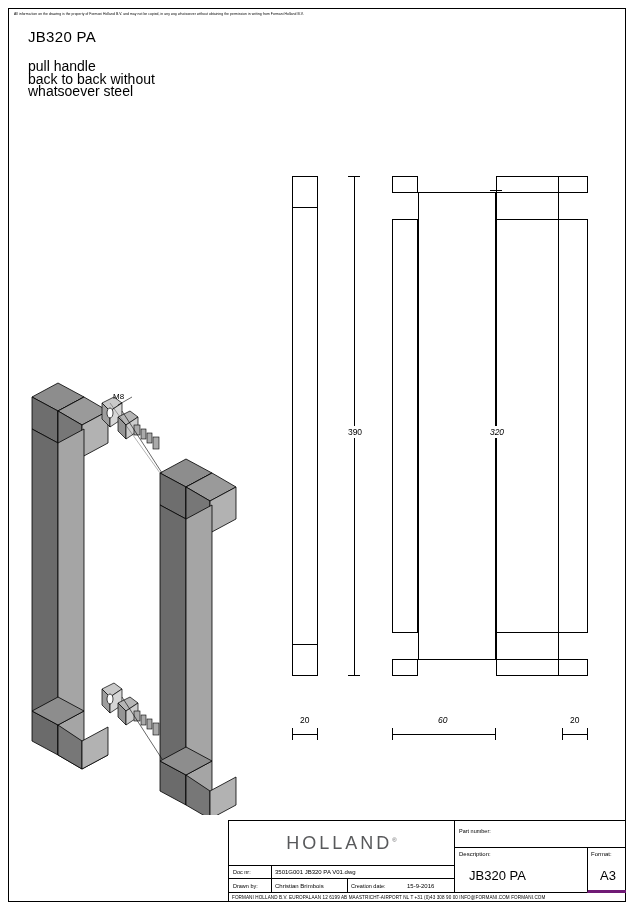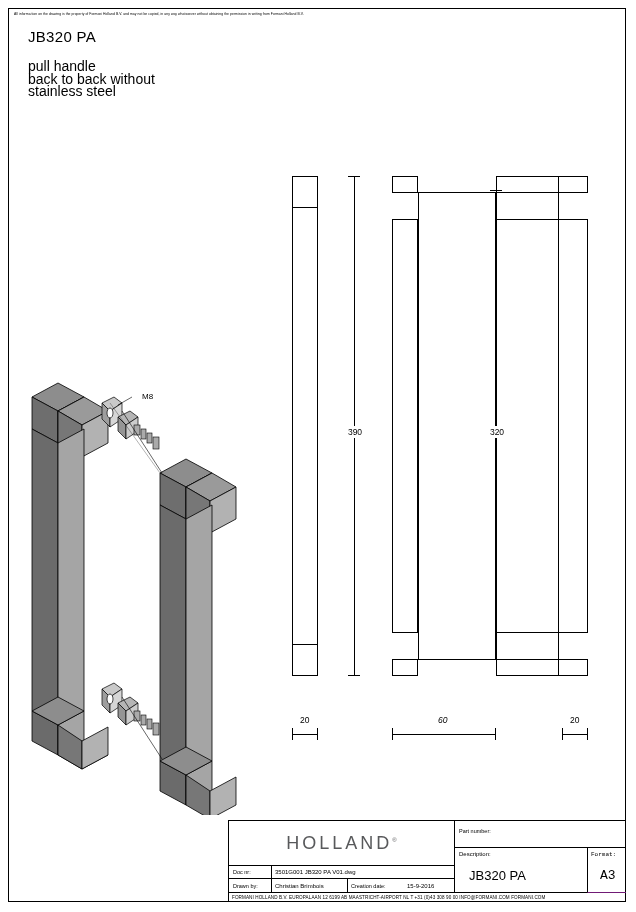--- a/index.html
+++ b/index.html
@@ -57,21 +57,21 @@
   
   .iso {
     position: absolute;
     left: 10px;
     top: 355px;
     width: 250px;
     height: 460px;
   }
   .m8-label {
     position: absolute;
-    left: 142px;
+    left: 113px;
     top: 392px;
     font-size: 8px;
   }
 
   
   .ortho { position: absolute; }
 
   
   .view-side {
     left: 292px;
@@ -178,23 +178,22 @@
   .tb-desc-value {
     position: absolute;
     left: 14px; top: 20px;
     font-size: 13px;
   }
   .tb-format {
     position: absolute;
     left: 358px; top: 27px;
     width: 39px; height: 45px;
     border-left: 1px solid #000000;
-    border-bottom: 1px solid #701a75;
-    box-sizing: border-box;
-    font-family: Liberation Mono, monospace;
+    border-bottom: 3px solid #701a75;
+    box-sizing: border-box;
   }
   .tb-format-label { position: absolute; left: 3px; top: 3px; font-size: 6px; }
   .tb-format-value { position: absolute; left: 12px; top: 20px; font-size: 13px; }
 
   .tb-doc {
     position: absolute;
     left: 0; top: 45px;
     width: 226px; height: 13px;
     border-right: 1px solid #000000;
     border-bottom: 1px solid #000000;
@@ -245,21 +244,21 @@
 
   <div class="frame"></div>
 
   <div class="disclaimer">All informa tion on the drawing is the property of Formani Holland B.V. and may not be copied, in any way whatsoever without obtaining the permission in writing from Formani Holland B.V.</div>
 
   <div class="title-main">JB320 PA</div>
 
   <div class="subtitle">
     <div>pull handle</div>
     <div>back to back without</div>
-    <div>stainless steel</div>
+    <div>whatsoever steel</div>
   </div>
 
   <div class="iso">
     <svg width="250" height="460" viewBox="0 0 250 460">
       <g stroke="#000000" stroke-width="0.8" stroke-linejoin="round">
 
         <polygon points="22,42 48,28 74,42 48,56" fill="#8d8d8d"></polygon>
         <polygon points="22,42 48,56 48,88 22,74" fill="#6e6e6e"></polygon>
         <polygon points="48,56 74,42 74,74 48,88" fill="#a8a8a8"></polygon>
 
@@ -362,21 +361,21 @@
 
     <div class="vf-rect" style="left:104px; top:0; width:92px; height:500px;"></div>
     <div class="vf-rect" style="left:104px; top:16px; width:92px; height:28px; border-left:none; border-right:none;"></div>
     <div class="vf-rect" style="left:104px; top:456px; width:92px; height:28px; border-left:none; border-right:none;"></div>
     <div class="vf-rect" style="left:166px; top:0; width:0; height:500px; border-left:1px solid #000; border-top:none; border-right:none; border-bottom:none;"></div>
   </div>
 
   <div class="dim-v" style="left:496px; top:190px; height:470px;"></div>
   <div class="tick" style="left:490px; top:190px; width:12px; height:1px;"></div>
   <div class="tick" style="left:490px; top:659px; width:12px; height:1px;"></div>
-  <div class="dim-label vert" style="left:497px; top:432px;">320</div>
+  <div class="dim-label vert" style="left:497px; top:432px;font-style:italic;">320</div>
 
   <div class="dim-h" style="left:292px; top:734px; width:26px;"></div>
   <div class="tick" style="left:292px; top:728px; width:1px; height:12px;"></div>
   <div class="tick" style="left:317px; top:728px; width:1px; height:12px;"></div>
   <div class="dim-label" style="left:298px; top:714px;">20</div>
 
   <div class="dim-h" style="left:392px; top:734px; width:104px;"></div>
   <div class="tick" style="left:392px; top:728px; width:1px; height:12px;"></div>
   <div class="tick" style="left:495px; top:728px; width:1px; height:12px;"></div>
   <div class="dim-label" style="left:436px; top:714px;font-style:italic;">60</div>

